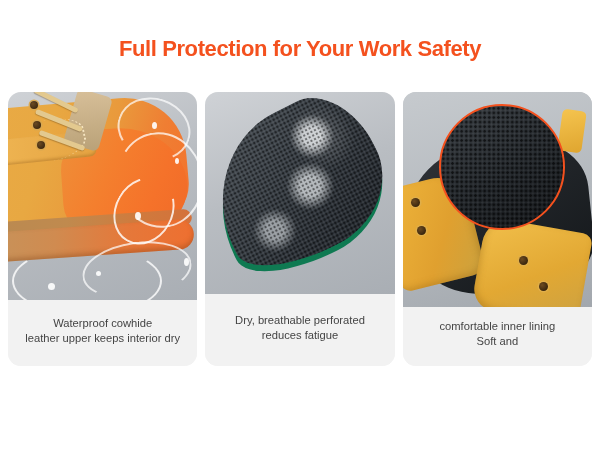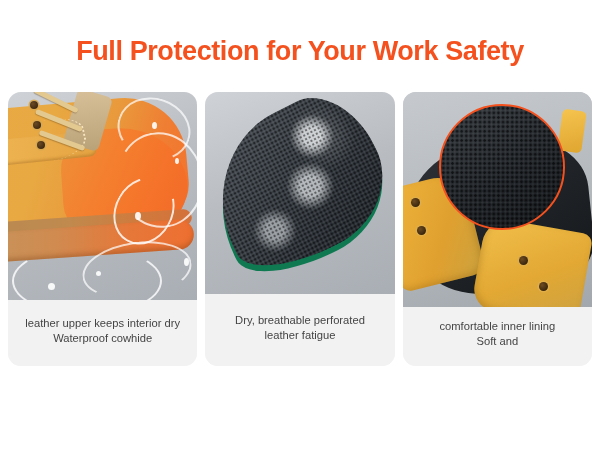--- a/index.html
+++ b/index.html
@@ -16,21 +16,21 @@
     position: relative;
   }
 
   
   .headline {
     position: absolute;
     top: 36px;
     left: 0;
     width: 600px;
     text-align: center;
-    font-size: 27px;
+    font-size: 22px;
     font-weight: bold;
     letter-spacing: -0.4px;
     color: #F4511E;
     white-space: nowrap;
   }
 
   
   .cards {
     position: absolute;
     top: 92px;
@@ -356,39 +356,39 @@
         <div class="droplet d1"></div>
         <div class="droplet d2"></div>
         <div class="droplet d3"></div>
         <div class="droplet d4"></div>
         <div class="droplet d5"></div>
         <div class="droplet d6"></div>
       </div>
     </div>
     <div class="card-caption">
       <div>
+        <span>Waterproof cowhide</span>
         <span>leather upper keeps interior dry</span>
-        <span>Waterproof cowhide</span>
       </div>
     </div>
   </div>
 
   <div class="card card-2">
     <div class="card-photo">
       <div class="insole-scene">
         <div class="insole-green"></div>
         <div class="insole-body">
           <div class="insole-heel-shade"></div>
         </div>
       </div>
     </div>
     <div class="card-caption">
       <div>
         <span>Dry, breathable perforated</span>
-        <span>leather fatigue</span>
+        <span>reduces fatigue</span>
       </div>
     </div>
   </div>
 
   <div class="card card-3">
     <div class="card-photo">
       <div class="lining-scene">
         <div class="collar-black"></div>
         <div class="leather-left"></div>
         <div class="leather-right"></div>

